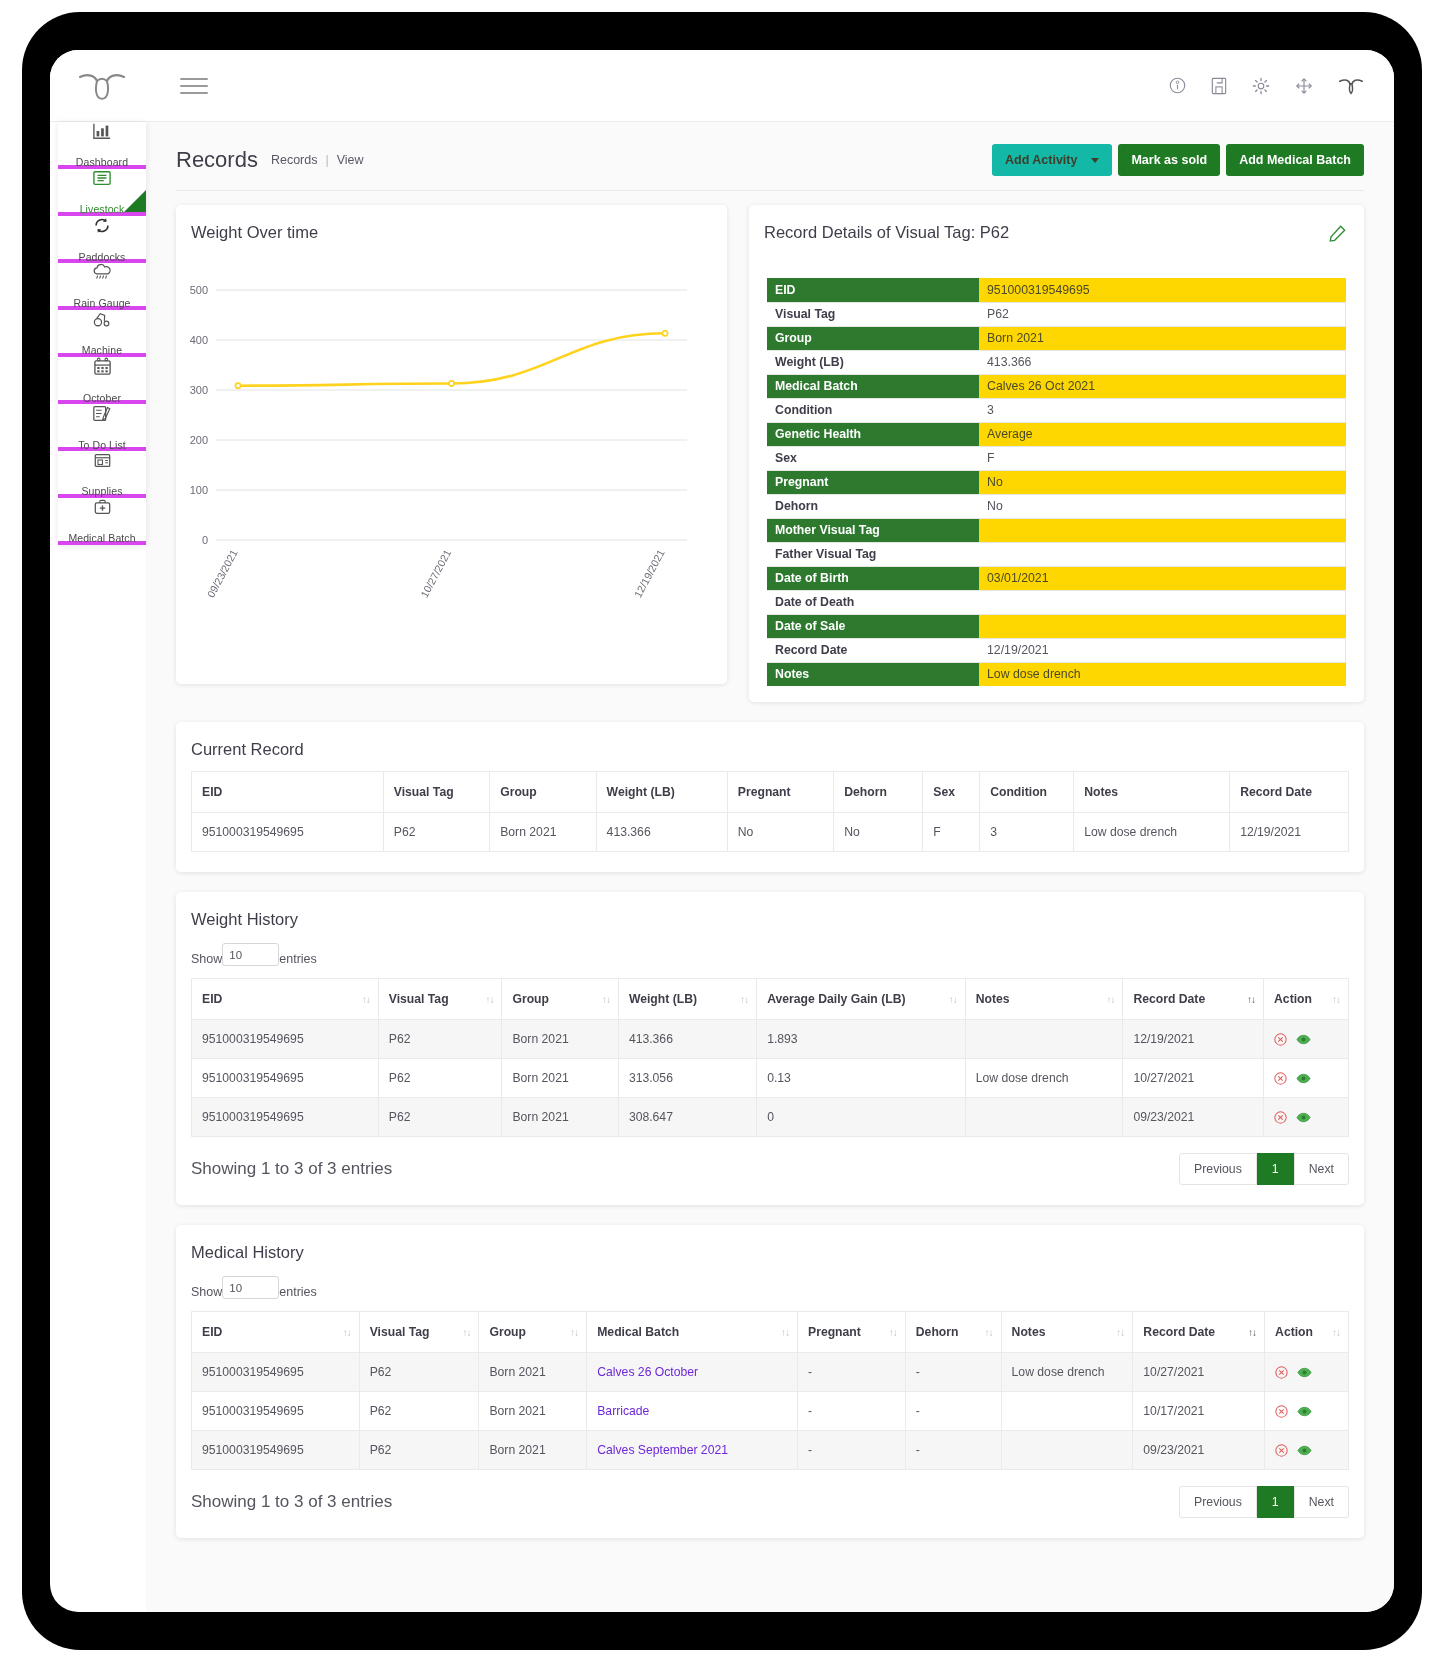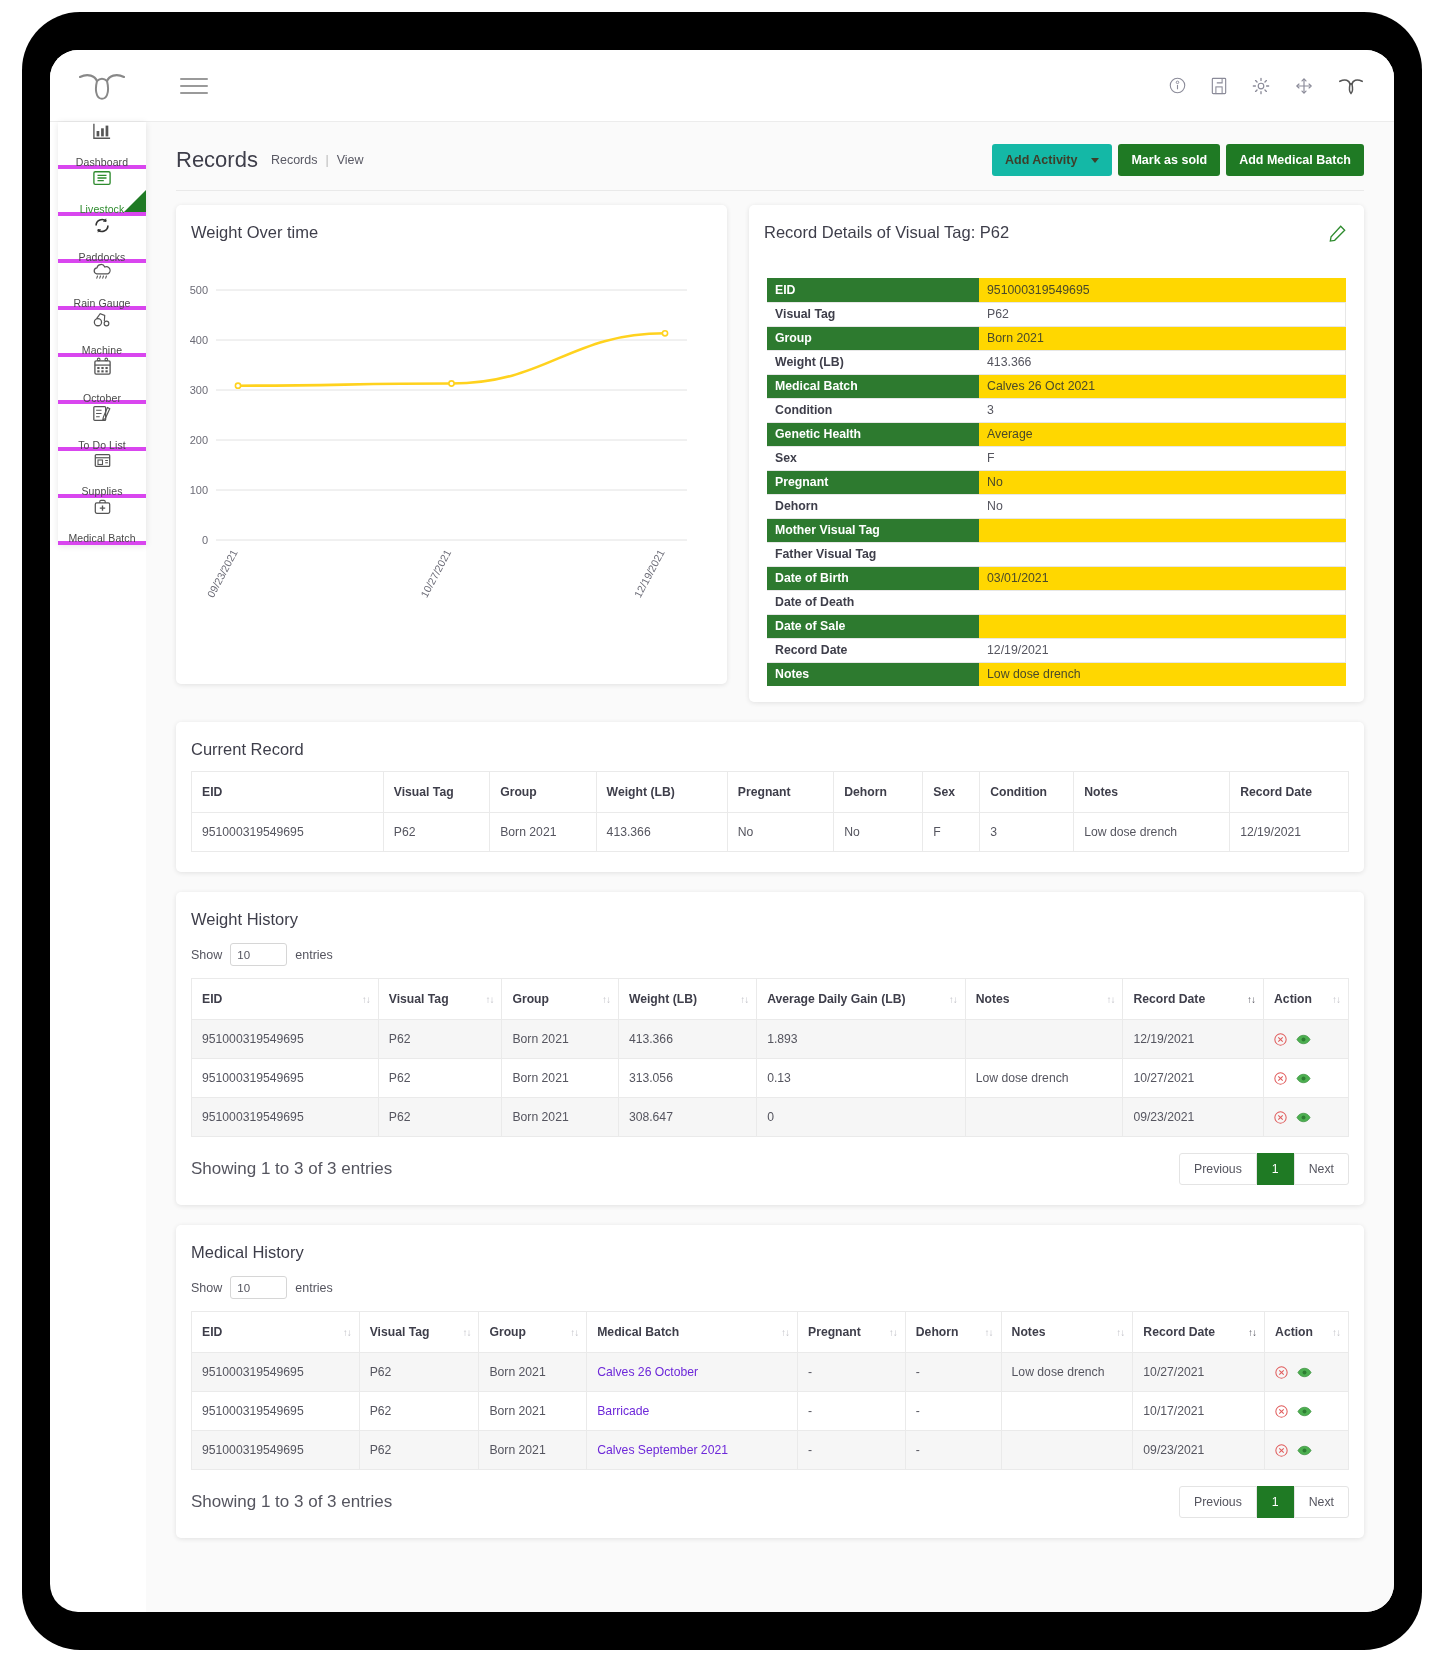--- a/index.html
+++ b/index.html
@@ -100,21 +100,21 @@
   .kv-table { width: calc(100% - 36px); margin: 36px 18px 0 18px; border-collapse: collapse; table-layout: fixed; }
   .kv-table td { font-size: 12.3px; height: 24px; padding: 3px 8px; }
   .kv-k { width: 212px; font-weight: bold; }
   .kv-row-green .kv-k { background: #2d7a2f; color: #ffffff; }
   .kv-row-green .kv-v { background: #ffd700; color: #4a4a2a; }
   .kv-row-plain .kv-k { background: #ffffff; color: #3e3e4a; border-bottom: 1px solid #e7e7e7; border-top: 1px solid #e7e7e7;}
   .kv-row-plain .kv-v { background: #ffffff; color: #55555f; border-bottom: 1px solid #e7e7e7; border-top: 1px solid #e7e7e7; border-right:1px solid #e7e7e7;}
 
   
   .wide-card { margin: 20px 30px 0 30px; padding-bottom: 20px; }
-  .ctrl-row { display: flex; align-items: center; gap: 8px; font-size: 12.5px; color: #55555f; padding: 14px 0 0 15px; }
+  .ctrl-row { display: flex; align-items: flex-end; font-size: 12.5px; color: #55555f; padding: 14px 0 0 15px; }
   .ctrl-row input {
     width: 57px; height: 23px; border: 1px solid #d6d6d6; border-radius: 3px;
     font-size: 11.5px; color: #55555f; padding: 0 6px;
     font-family: "Liberation Sans", sans-serif; background: #fff;
   }
   table.dt { width: calc(100% - 30px); margin: 12px 15px 0 15px; border-collapse: collapse; table-layout: fixed; }
   table.dt th {
     font-size: 12.2px; color: #3e3e4a; font-weight: bold; text-align: left;
     padding: 13px 10px; border: 1px solid #eaeaea; background: #ffffff;
     position: relative; white-space: nowrap;

